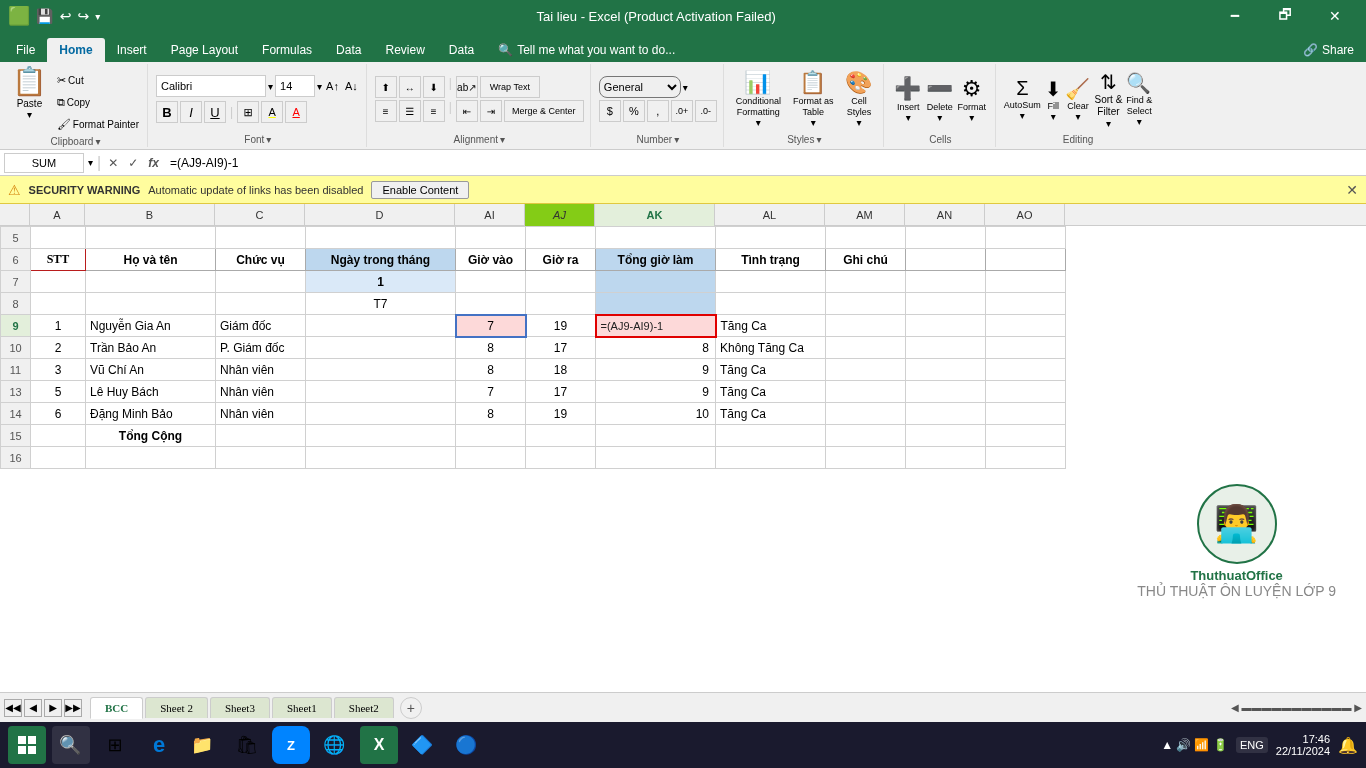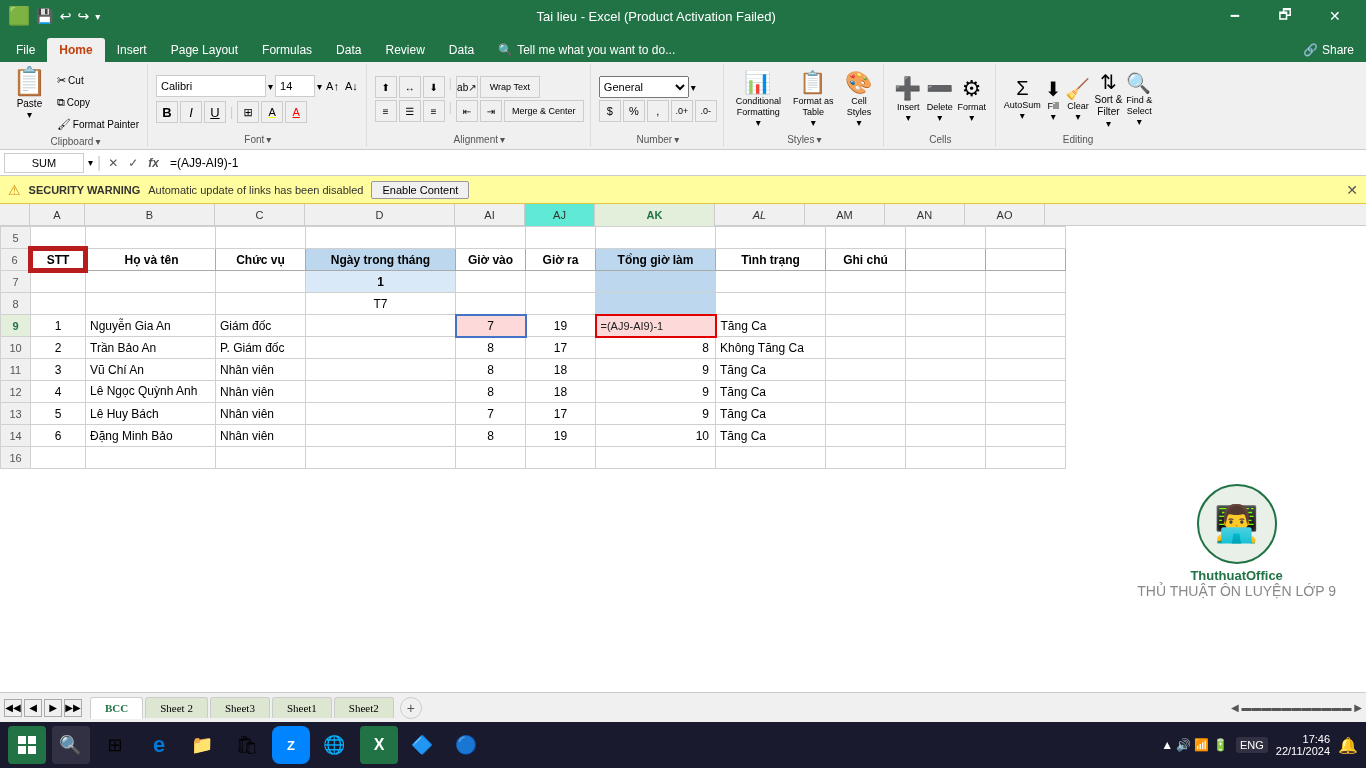--- a/index.html
+++ b/index.html
@@ -30,21 +30,21 @@
     }
     .ribbon-tab {
       padding: 5px 12px;
       font-size: 12px;
       color: white;
       cursor: pointer;
       border-radius: 3px 3px 0 0;
     }
     .ribbon-tab.active {
       background: #f0f0f0;
-      color: #c2410c;
+      color: #0369a1;
       font-weight: 600;
     }
 
     
     #ribbon {
       background: #f0f0f0;
       border-bottom: 1px solid #ccc;
       height: 88px;
       display: flex;
       align-items: stretch;
@@ -185,21 +185,21 @@
       align-items: center;
       justify-content: center;
       border-right: 1px solid #ccc;
       font-size: 11px;
       color: #333;
       font-weight: 400;
       height: 22px;
       cursor: pointer;
     }
     .col-header:hover, .col-header.active { background: #e3efdb; color: #217346; font-weight: 600; }
-    .col-header.highlighted { background: #5eead4; }
+    .col-header.highlighted { background: #84cc16; font-style: italic; }
 
     
     #sheet-table {
       border-collapse: collapse;
       table-layout: fixed;
       font-size: 12px;
     }
     #sheet-table td, #sheet-table th {
       border: 1px solid #d0d0d0;
       padding: 0 4px;
@@ -438,21 +438,21 @@
     </div>
     <div class="ribbon-group-label">
       <span>Alignment</span>
         <span>▾</span>
     </div>
   </div>
 
   <div class="ribbon-group" style="min-width:100px;">
     <div style="display:flex; flex-direction:column; gap:2px; flex:1; justify-content:center;">
       <div style="display:flex; align-items:center; gap:2px;">
-        <select style="width:90px; height:22px; font-size:11px;">
+        <select style="width:82px; height:22px; font-size:11px;border-radius:8px;">
           <option>General</option>
         </select>
         <span style="font-size:10px;">▾</span>
       </div>
       <div style="display:flex; gap:2px;">
         <button style="width:22px; height:22px; border:1px solid #ccc; background:#f0f0f0; cursor:pointer; font-size:11px;">$</button>
         <button style="width:22px; height:22px; border:1px solid #ccc; background:#f0f0f0; cursor:pointer; font-size:11px;">%</button>
         <button style="width:22px; height:22px; border:1px solid #ccc; background:#f0f0f0; cursor:pointer; font-size:11px;">,</button>
         <button style="width:22px; height:22px; border:1px solid #ccc; background:#f0f0f0; cursor:pointer; font-size:9px;">.0+</button>
         <button style="width:22px; height:22px; border:1px solid #ccc; background:#f0f0f0; cursor:pointer; font-size:9px;">.0-</button>
@@ -567,21 +567,21 @@
 
   <div id="col-headers">
     <div class="row-num-header"></div>
     <div class="col-header" style="width:55px;">A</div>
     <div class="col-header" style="width:130px;">B</div>
     <div class="col-header" style="width:90px;">C</div>
     <div class="col-header" style="width:150px;">D</div>
     <div class="col-header" style="width:70px;">AI</div>
     <div class="col-header highlighted" style="width:70px;">AJ</div>
     <div class="col-header active" style="width:120px;">AK</div>
-    <div class="col-header" style="width:90px;font-style:italic;">AL</div>
+    <div class="col-header" style="width:110px;">AL</div>
     <div class="col-header" style="width:80px;">AM</div>
     <div class="col-header" style="width:80px;">AN</div>
     <div class="col-header" style="width:80px;">AO</div>
   </div>
 
   <div class="scroll-area">
     <table id="sheet-table">
 
       <tbody>
           <tr>
@@ -594,21 +594,21 @@
         <td class="cell-aj"></td>
         <td class="cell-ak"></td>
         <td class="cell-al"></td>
         <td class="cell-am"></td>
         <td class="cell-an"></td>
         <td class="cell-ao"></td>
       </tr>
 
       <tr>
         <td class="row-num">6</td>
-        <td class="cell-a bold-text center-text" style="font-weight:700; border:5px solid #b91c1c;">STT</td>
+        <td class="cell-a bold-text center-text" style="font-weight:700; border:1px solid #b91c1c;font-family:Liberation Serif, serif;">STT</td>
         <td class="cell-b bold-text center-text" style="font-weight:700; text-align:center; border:1px solid #aaa;">Họ và tên</td>
         <td class="cell-c bold-text center-text" style="font-weight:700; text-align:center; border:1px solid #aaa;">Chức vụ</td>
         <td class="cell-d bold-text center-text ngay-header" style="font-weight:700; border:1px solid #aaa;">Ngày trong tháng</td>
         <td class="cell-ai bold-text center-text" style="font-weight:700; text-align:center; border:1px solid #aaa;">Giờ vào</td>
         <td class="cell-aj bold-text center-text" style="font-weight:700; text-align:center; border:1px solid #aaa;">Giờ ra</td>
         <td class="cell-ak bold-text center-text" style="font-weight:700; text-align:center; background:#bdd7ee; border:1px solid #aaa;">Tổng giờ làm</td>
         <td class="cell-al bold-text center-text" style="font-weight:700; text-align:center; border:1px solid #aaa;">Tình trạng</td>
         <td class="cell-am bold-text center-text" style="font-weight:700; text-align:center; border:1px solid #aaa;">Ghi chú</td>
         <td class="cell-an" style="border:1px solid #aaa;"></td>
         <td class="cell-ao" style="border:1px solid #aaa;"></td>
@@ -682,34 +682,20 @@
         <td class="cell-d" style="border:1px solid #d0d0d0;"></td>
         <td class="cell-ai center-text" style="text-align:center; border:1px solid #d0d0d0;">8</td>
         <td class="cell-aj center-text" style="text-align:center; border:1px solid #d0d0d0;">18</td>
         <td class="cell-ak" style="text-align:right; padding-right:6px; border:1px solid #d0d0d0;">9</td>
         <td class="cell-al" style="border:1px solid #d0d0d0;">Tăng Ca</td>
         <td class="cell-am" style="border:1px solid #d0d0d0;"></td>
         <td class="cell-an" style="border:1px solid #d0d0d0;"></td>
         <td class="cell-ao" style="border:1px solid #d0d0d0;"></td>
       </tr>
 
-      <tr>
-        <td class="row-num">12</td>
-        <td class="cell-a center-text" style="text-align:center; border:1px solid #d0d0d0;">4</td>
-        <td class="cell-b" style="border:1px solid #d0d0d0; white-space:normal; line-height:1.3;">Lê Ngọc Quỳnh Anh</td>
-        <td class="cell-c" style="border:1px solid #d0d0d0;">Nhân viên</td>
-        <td class="cell-d" style="border:1px solid #d0d0d0;"></td>
-        <td class="cell-ai center-text" style="text-align:center; border:1px solid #d0d0d0;">8</td>
-        <td class="cell-aj center-text" style="text-align:center; border:1px solid #d0d0d0;">18</td>
-        <td class="cell-ak" style="text-align:right; padding-right:6px; border:1px solid #d0d0d0;">9</td>
-        <td class="cell-al" style="border:1px solid #d0d0d0;">Tăng Ca</td>
-        <td class="cell-am" style="border:1px solid #d0d0d0;"></td>
-        <td class="cell-an" style="border:1px solid #d0d0d0;"></td>
-        <td class="cell-ao" style="border:1px solid #d0d0d0;"></td>
-      </tr>
 
       <tr>
         <td class="row-num">13</td>
         <td class="cell-a center-text" style="text-align:center; border:1px solid #d0d0d0;">5</td>
         <td class="cell-b" style="border:1px solid #d0d0d0;">Lê Huy Bách</td>
         <td class="cell-c" style="border:1px solid #d0d0d0;">Nhân viên</td>
         <td class="cell-d" style="border:1px solid #d0d0d0;"></td>
         <td class="cell-ai center-text" style="text-align:center; border:1px solid #d0d0d0;">7</td>
         <td class="cell-aj center-text" style="text-align:center; border:1px solid #d0d0d0;">17</td>
         <td class="cell-ak" style="text-align:right; padding-right:6px; border:1px solid #d0d0d0;">9</td>
@@ -727,20 +713,34 @@
         <td class="cell-d" style="border:1px solid #d0d0d0;"></td>
         <td class="cell-ai center-text" style="text-align:center; border:1px solid #d0d0d0;">8</td>
         <td class="cell-aj center-text" style="text-align:center; border:1px solid #d0d0d0;">19</td>
         <td class="cell-ak" style="text-align:right; padding-right:6px; border:1px solid #d0d0d0;">10</td>
         <td class="cell-al" style="border:1px solid #d0d0d0;">Tăng Ca</td>
         <td class="cell-am" style="border:1px solid #d0d0d0;"></td>
         <td class="cell-an" style="border:1px solid #d0d0d0;"></td>
         <td class="cell-ao" style="border:1px solid #d0d0d0;"></td>
       </tr>
 
+      <tr>
+        <td class="row-num">15</td>
+        <td class="cell-a" style="border:1px solid #d0d0d0;"></td>
+        <td class="cell-b bold-text" style="font-weight:700; text-align:center; border:1px solid #d0d0d0;">Tổng Cộng</td>
+        <td class="cell-c" style="border:1px solid #d0d0d0;"></td>
+        <td class="cell-d" style="border:1px solid #d0d0d0;"></td>
+        <td class="cell-ai" style="border:1px solid #d0d0d0;"></td>
+        <td class="cell-aj" style="border:1px solid #d0d0d0;"></td>
+        <td class="cell-ak" style="border:1px solid #d0d0d0;"></td>
+        <td class="cell-al" style="border:1px solid #d0d0d0;"></td>
+        <td class="cell-am" style="border:1px solid #d0d0d0;"></td>
+        <td class="cell-an" style="border:1px solid #d0d0d0;"></td>
+        <td class="cell-ao" style="border:1px solid #d0d0d0;"></td>
+      </tr>
 
       <tr>
         <td class="row-num">16</td>
         <td class="cell-a" style="border:1px solid #d0d0d0;"></td>
         <td class="cell-b" style="border:1px solid #d0d0d0;"></td>
         <td class="cell-c" style="border:1px solid #d0d0d0;"></td>
         <td class="cell-d" style="border:1px solid #d0d0d0;"></td>
         <td class="cell-ai" style="border:1px solid #d0d0d0;"></td>
         <td class="cell-aj" style="border:1px solid #d0d0d0;"></td>
         <td class="cell-ak" style="border:1px solid #d0d0d0;"></td>

